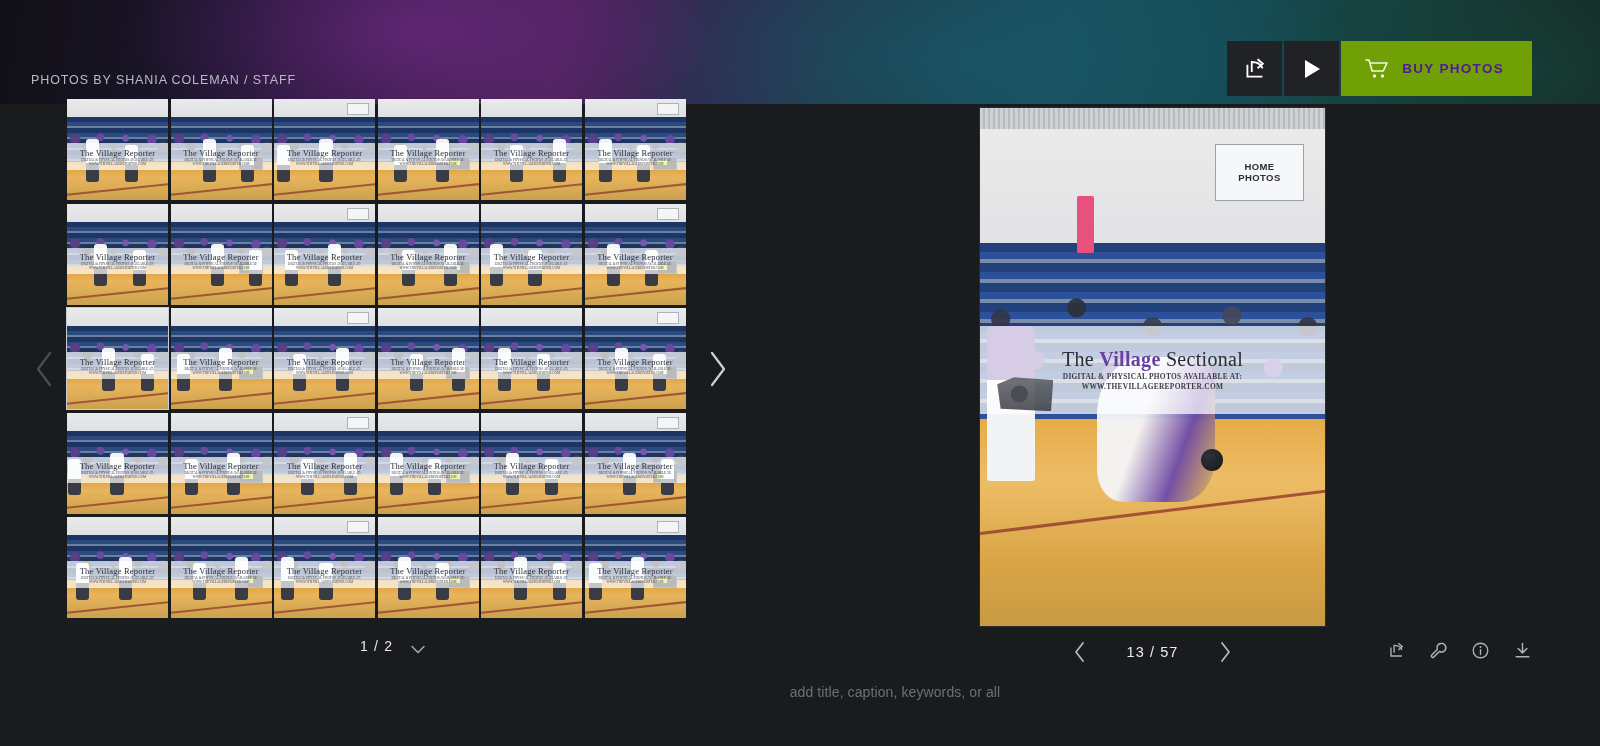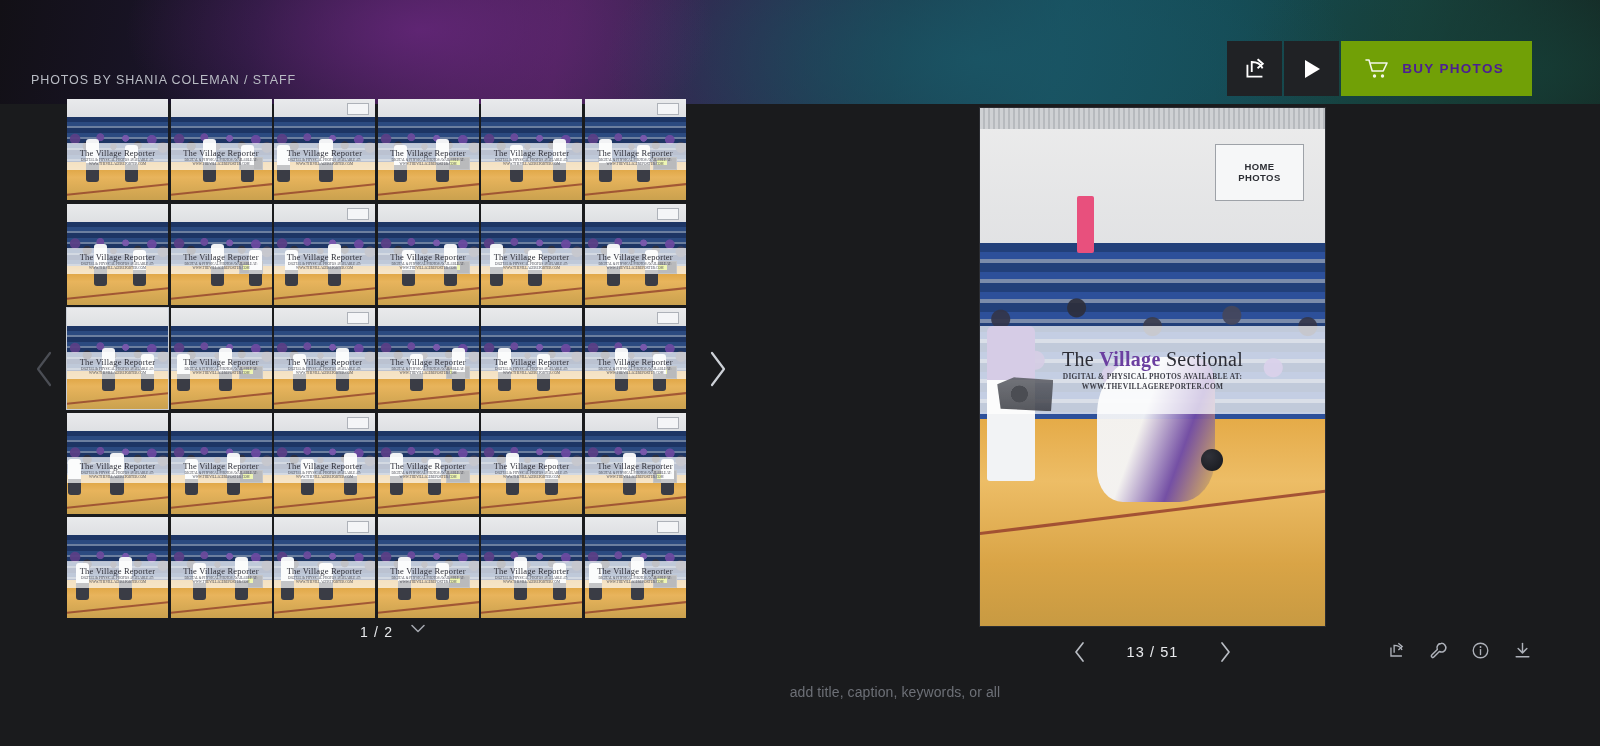--- a/index.html
+++ b/index.html
@@ -105,22 +105,22 @@
   
   .grid-arrow {
     position: absolute; top: 248px; width: 34px; height: 44px;
     display: flex; align-items: center; justify-content: center; cursor: pointer;
   }
   .grid-arrow.prev { left: 28px; }
   .grid-arrow.next { left: 700px; }
 
   
   .pager {
-    position: absolute; left: 360px; top: 624px;
-    display: flex; align-items: flex-start; gap: 18px; cursor: pointer;
+    position: absolute; left: 360px; top: 638px;
+    display: flex; align-items: flex-end; gap: 18px; cursor: pointer;
   }
   .pager-label { color: #e7e9ec; font-size: 14px; letter-spacing: 1.2px; }
 
   
   .photo {
     position: absolute; left: 980px; top: 108px; width: 345px; height: 518px;
     overflow: hidden; background: #101722; box-shadow: 0 0 0 1px #2a2c31;
   }
   .p-wall { position: absolute; left:0; top:0; right:0; height: 30%; background: linear-gradient(#ececec, #e0e1e3); }
   .p-ceiling { position: absolute; left:0; top:0; right:0; height: 4%;
@@ -785,21 +785,21 @@
     </div>
     <div class="p-wm-logo"></div>
   </div>
 
   <div class="photo-nav">
     <span class="nav-chev">
       <svg width="13" height="22" viewBox="0 0 13 22" fill="none" stroke="#b8bcc3" stroke-width="1.7" stroke-linecap="round" stroke-linejoin="round">
           <polyline points="9,2 2,11 9,20"></polyline>
         </svg>
     </span>
-    <span class="photo-count">13 / 51</span>
+    <span class="photo-count">13 / 57</span>
     <span class="nav-chev">
       <svg width="13" height="22" viewBox="0 0 13 22" fill="none" stroke="#b8bcc3" stroke-width="1.7" stroke-linecap="round" stroke-linejoin="round">
           <polyline points="4,2 11,11 4,20"></polyline>
         </svg>
     </span>
   </div>
 
   <div class="tools">
     <span class="tool">
       <svg width="19" height="19" viewBox="0 0 24 24" fill="none" stroke="#aeb2ba" stroke-width="1.7" stroke-linecap="square">

